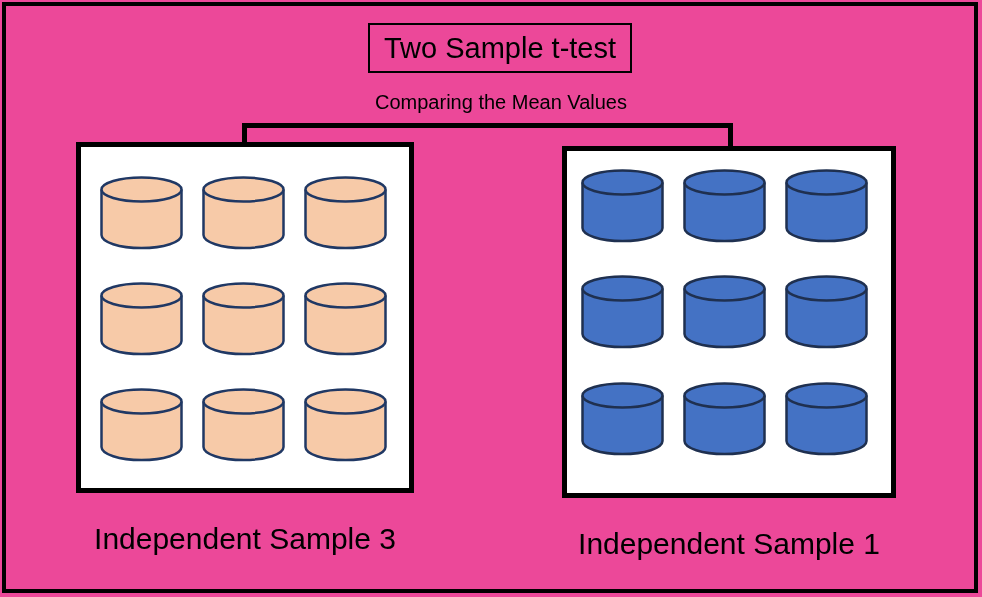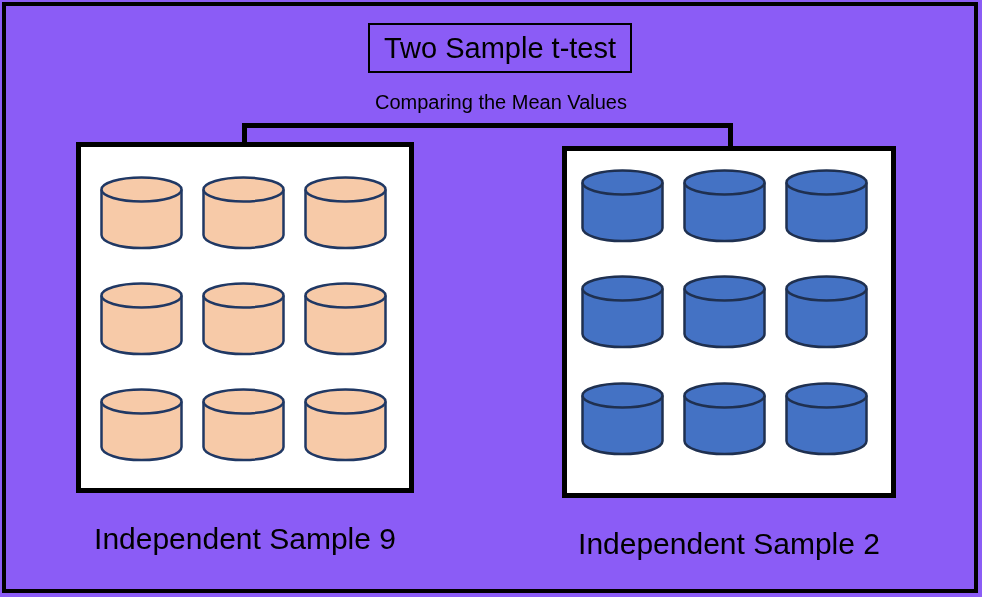--- a/index.html
+++ b/index.html
@@ -1,20 +1,20 @@
 <!DOCTYPE html>
 <html><head>
 <meta charset="utf-8">
 <style>
   html, body { margin: 0; padding: 0; background: #ffffff; }
   .stage {
     position: relative;
     width: 982px;
     height: 597px;
-    background: #8b5cf6;
+    background: #ec4899;
     font-family: "Liberation Sans", sans-serif;
     color: #000000;
     overflow: hidden;
   }
   .outer-frame {
     position: absolute;
     left: 2px; top: 2px;
     width: 976px; height: 591px;
     border: 4px solid #000000;
     box-sizing: border-box;
@@ -165,15 +165,15 @@
           <path d="M1.5,13.5 V59 a40,13 0 0 0 80,0 V13.5" fill="#4472C4" stroke="#1F3050" stroke-width="2.5"></path>
           <ellipse cx="41.5" cy="13.5" rx="40" ry="12" fill="#4472C4" stroke="#1F3050" stroke-width="2.5"></ellipse>
         </svg>
         <svg class="cyl" width="83" height="74" viewBox="0 0 83 74">
           <path d="M1.5,13.5 V59 a40,13 0 0 0 80,0 V13.5" fill="#4472C4" stroke="#1F3050" stroke-width="2.5"></path>
           <ellipse cx="41.5" cy="13.5" rx="40" ry="12" fill="#4472C4" stroke="#1F3050" stroke-width="2.5"></ellipse>
         </svg>
       </div>
   </div>
 
-  <div class="sample-label l1">Independent Sample 9</div>
-  <div class="sample-label l2">Independent Sample 2</div>
+  <div class="sample-label l1">Independent Sample 3</div>
+  <div class="sample-label l2">Independent Sample 1</div>
 </div>
 
 </body></html>

